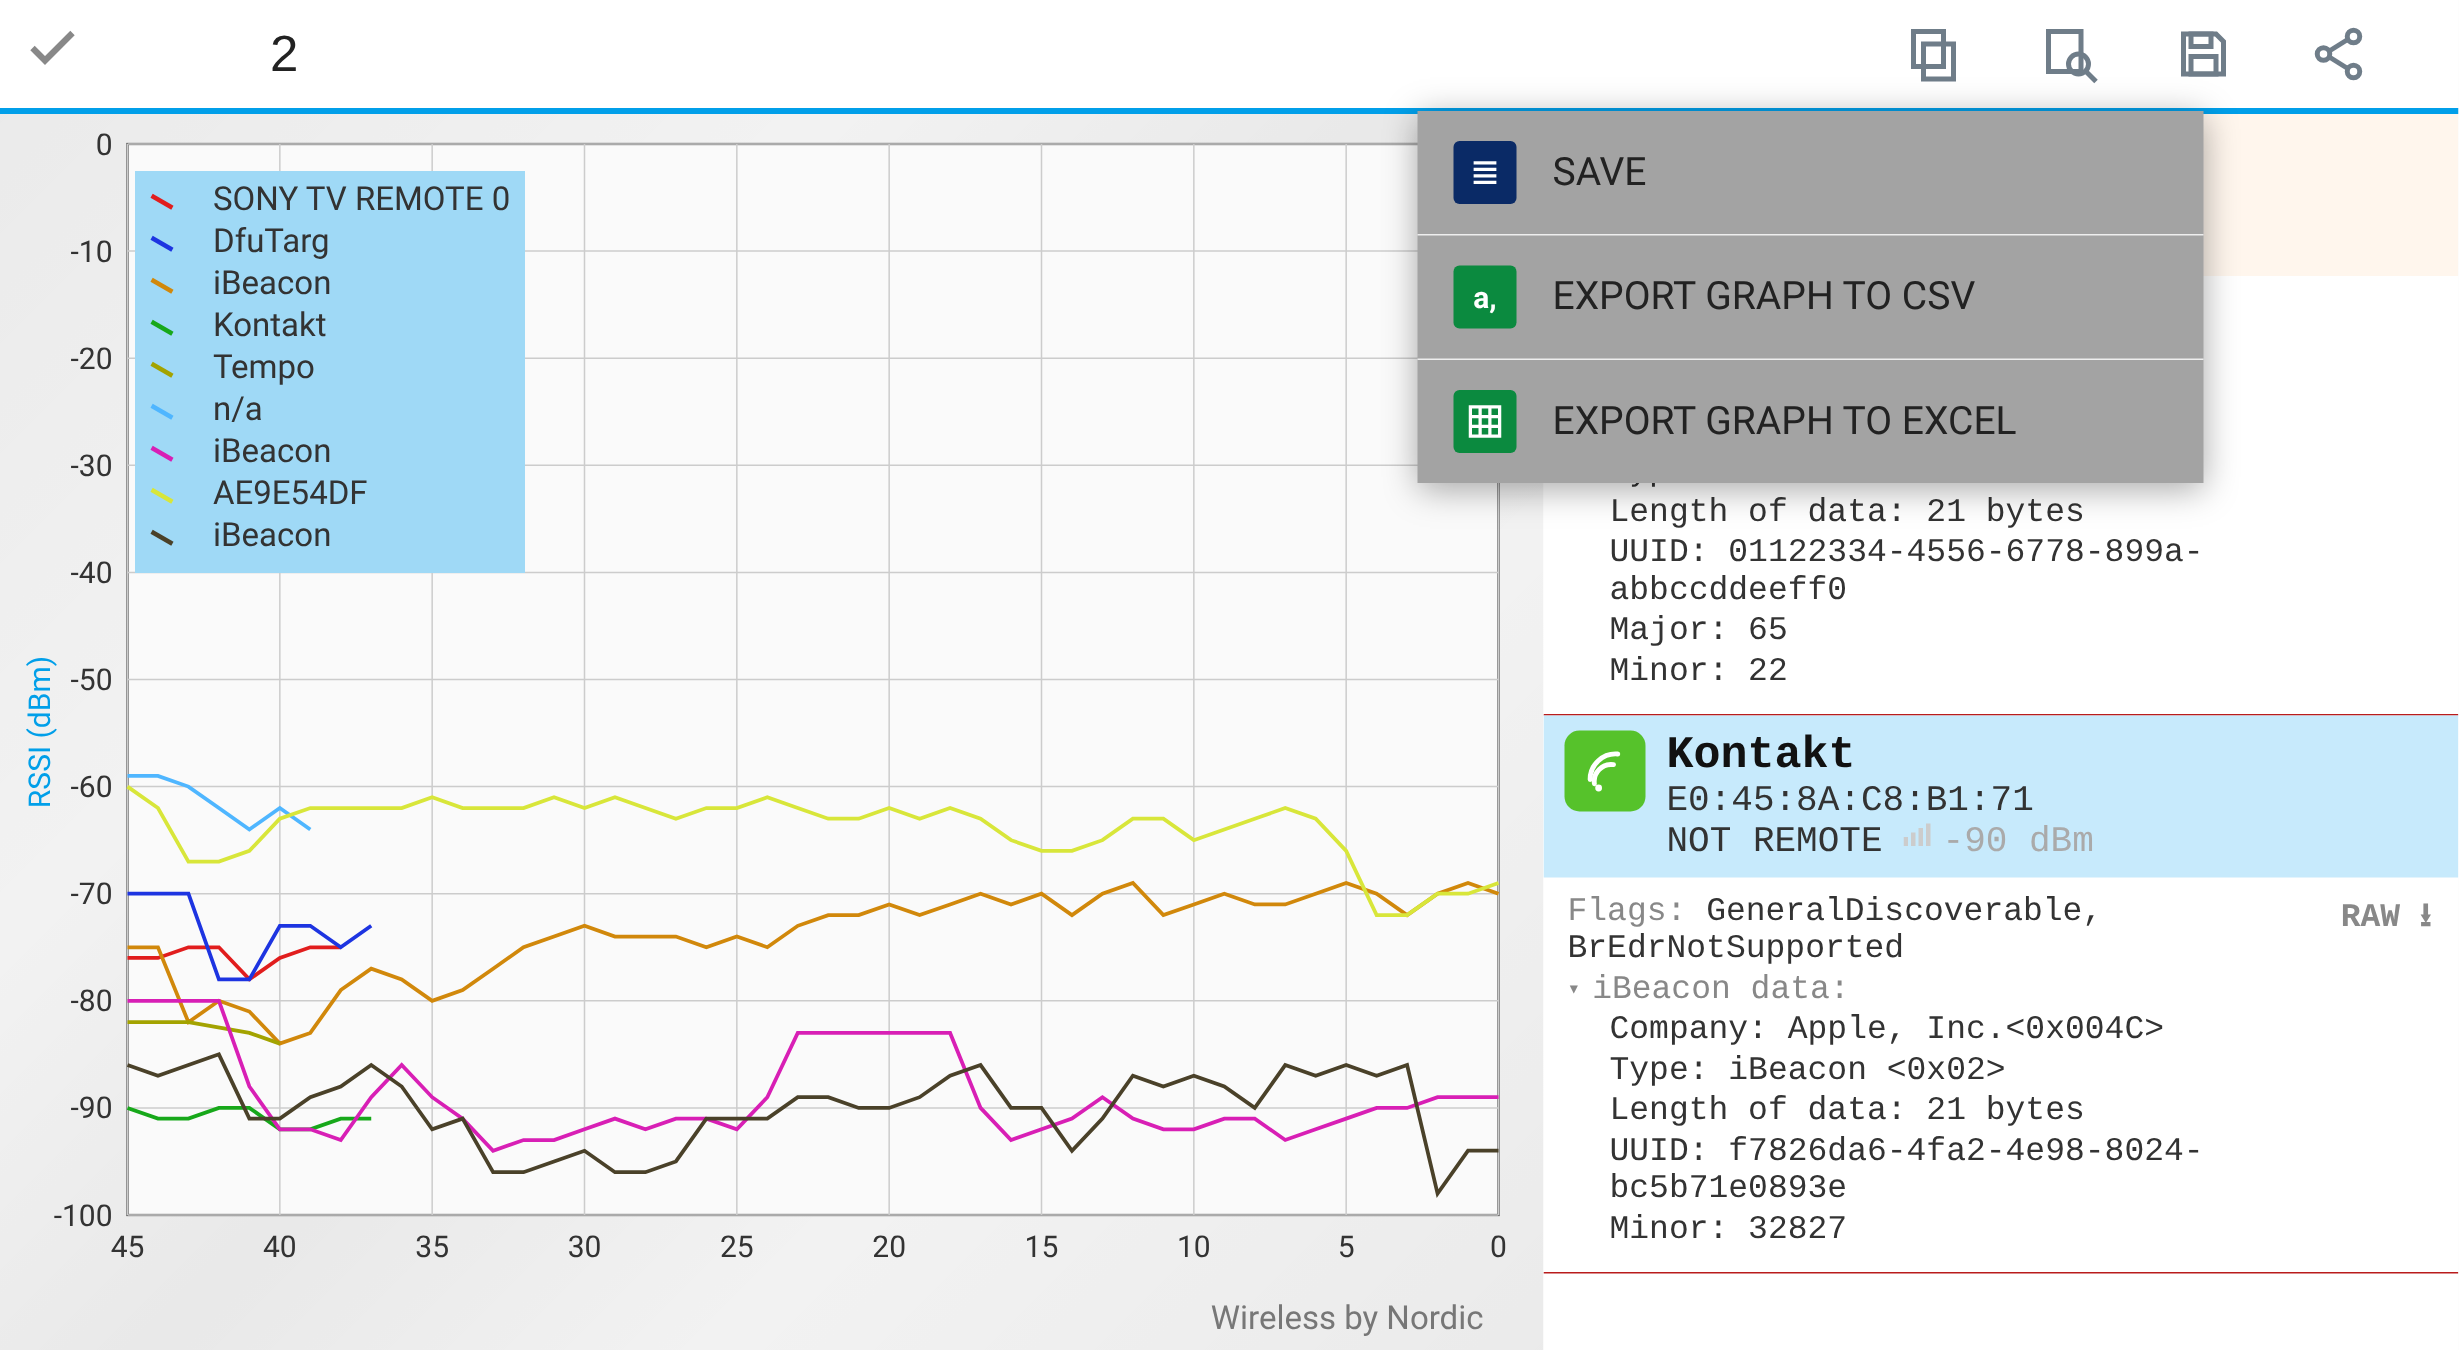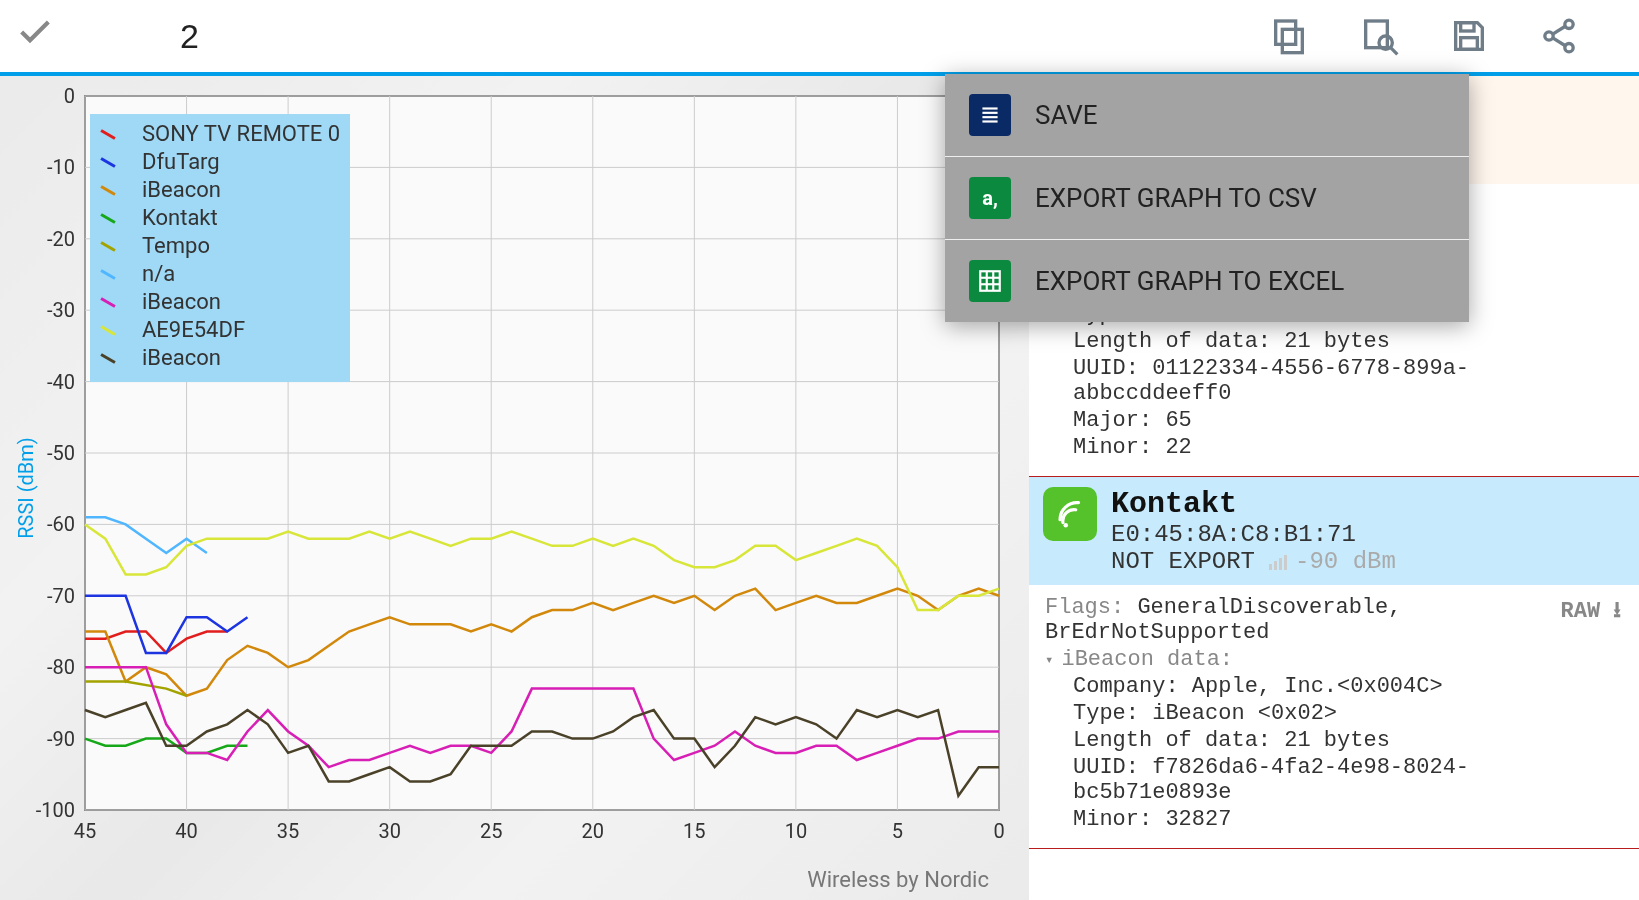--- a/index.html
+++ b/index.html
@@ -31,21 +31,21 @@
   .dev-head.blue   { background:#c7eafc; }
   .dev-icon { width:54px; height:54px; border-radius:10px; display:flex; align-items:center; justify-content:center; position:relative; }
   .dev-icon.orange { background:#f2931f; }
   .dev-icon.green  { background:#56c22b; }
   .dev-icon svg { width:34px; height:34px; }
   .star-badge { position:absolute; bottom:-10px; right:-6px; width:26px; height:26px; background:#f25c2d; border-radius:4px; display:flex; align-items:center; justify-content:center; color:#fff; font-size:16px; }
   .dev-title { font-size:30px; font-weight:700; color:#111; }
   .dev-mac { font-size:24px; color:#333; }
   .dev-bond-row { display:flex; align-items:center; gap:14px; }
   .dev-bond { font-size:24px; color:#333; }
-  .dev-rssi { font-size:24px; color:#aaa; display:flex; align-items:center; gap:6px;}
+  .dev-rssi { font-size:24px; color:#aaa; display:flex; gap:6px;}
   .connect-btn { margin-left:auto; background:#000; color:#fff; border-radius:10px; padding:10px 18px; display:flex; align-items:center; gap:12px; font-size:24px; font-weight:700; }
   .connect-btn .tri { font-size:16px; }
   .dev-body { padding: 8px 16px 14px 16px; font-size:22px; color:#333; }
   .dev-body .row { margin:2px 0; }
   .lbl { color:#888; }
   .subhead { color:#888; display:flex; align-items:center; gap:8px; }
   .subhead .tog { font-size:14px; color:#888; }
   .indent { padding-left: 28px; }
   .raw { position:absolute; right:18px; color:#888; font-weight:700; font-size:22px; }
 
@@ -247,21 +247,21 @@
                 <path d="M5 16 A12 12 0 0 1 18 4"></path>
                 <path d="M7 18 A8 8 0 0 1 16 9"></path>
                 <circle cx="9" cy="20" r="1.6" fill="#fff" stroke="none"></circle>
               </g>
             </svg>
         </div>
         <div style="flex:1">
           <div class="dev-title">Kontakt</div>
           <div class="dev-mac">E0:45:8A:C8:B1:71</div>
           <div class="dev-bond-row">
-            <span class="dev-bond">NOT EXPORT</span>
+            <span class="dev-bond">NOT REMOTE</span>
             <span class="dev-rssi">
               <svg width="20" height="16" viewBox="0 0 20 16">
                   <rect x="0" y="10" width="3" height="6" fill="#ccc"></rect>
                   <rect x="5" y="7" width="3" height="9" fill="#ccc"></rect>
                   <rect x="10" y="4" width="3" height="12" fill="#ccc"></rect>
                   <rect x="15" y="1" width="3" height="15" fill="#ccc"></rect>
                 </svg>
               <span>-90 dBm</span>
             </span>
           </div>

